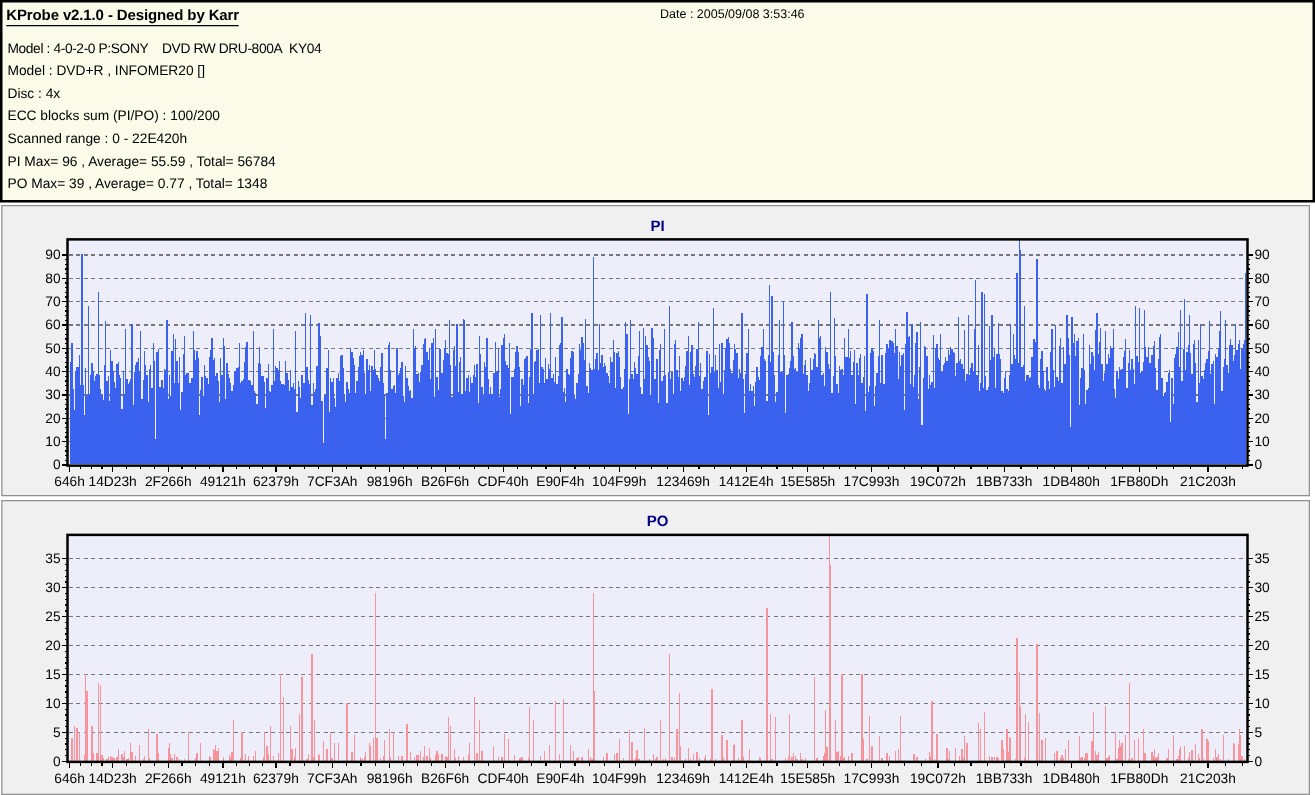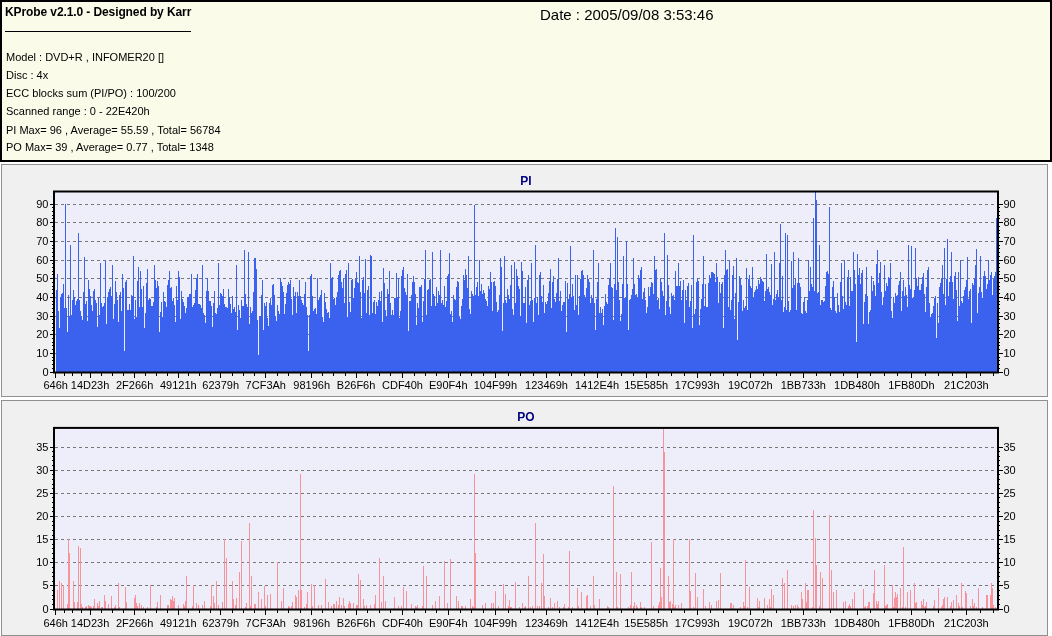--- a/index.html
+++ b/index.html
@@ -1,28 +1,29 @@
 <!DOCTYPE html>
 <html><head><meta charset="utf-8"><title>KProbe</title><style>
 html,body{margin:0;padding:0;background:#fff;overflow:hidden}
 #page{position:relative;width:1052px;height:636px;overflow:hidden;font-family:"Liberation Sans",sans-serif}
 #info{position:absolute;left:0;top:0;width:1048px;height:158px;background:#fbfbea;border:2px solid #000}
 #info .il{position:absolute;left:4px;font-size:11px;line-height:12px;white-space:pre;color:#000}
 #title{position:absolute;left:3px;top:3px;font-size:12px;font-weight:bold;color:#000;letter-spacing:-0.1px}
-#title span{border-bottom:1.5px solid #000;padding-bottom:12px}
-#date{position:absolute;left:538px;top:4px;font-size:15px;color:#000}
+#title span{border-bottom:1.5px solid #000;padding-bottom:1px}
+#date{position:absolute;left:526px;top:4px;font-size:10px;color:#000}
 .panel{position:absolute;left:1px;width:1045px;background:#f0f0f0;border:1px solid #909090}
 #pipanel{top:164px;height:231px}
 #popanel{top:400px;height:234px}
 </style></head>
 <body>
 <div id="page">
 <div id="info">
 <div id="title"><span>KProbe v2.1.0 - Designed by Karr</span></div>
 <div id="date">Date : 2005/09/08 3:53:46</div>
+<div class="il" style="top:31px;letter-spacing:-0.3px">Model : 4-0-2-0 P:SONY&nbsp;&nbsp;&nbsp;&nbsp;DVD RW DRU-800A&nbsp;&nbsp;KY04</div>
       <div class="il" style="top:49px;">Model : DVD+R , INFOMER20 []</div>
       <div class="il" style="top:67px;">Disc : 4x</div>
       <div class="il" style="top:85px;">ECC blocks sum (PI/PO) : 100/200</div>
       <div class="il" style="top:103px;">Scanned range : 0 - 22E420h</div>
       <div class="il" style="top:122px;">PI Max= 96 , Average= 55.59 , Total= 56784</div>
       <div class="il" style="top:139px;">PO Max= 39 , Average= 0.77 , Total= 1348</div>
 </div>
 <div class="panel" id="pipanel"></div>
 <div class="panel" id="popanel"></div>
 <svg style="position:absolute;left:0;top:164px" width="1052" height="233" viewBox="0 164 1052 233" font-family="Liberation Sans, sans-serif" font-size="11px">

